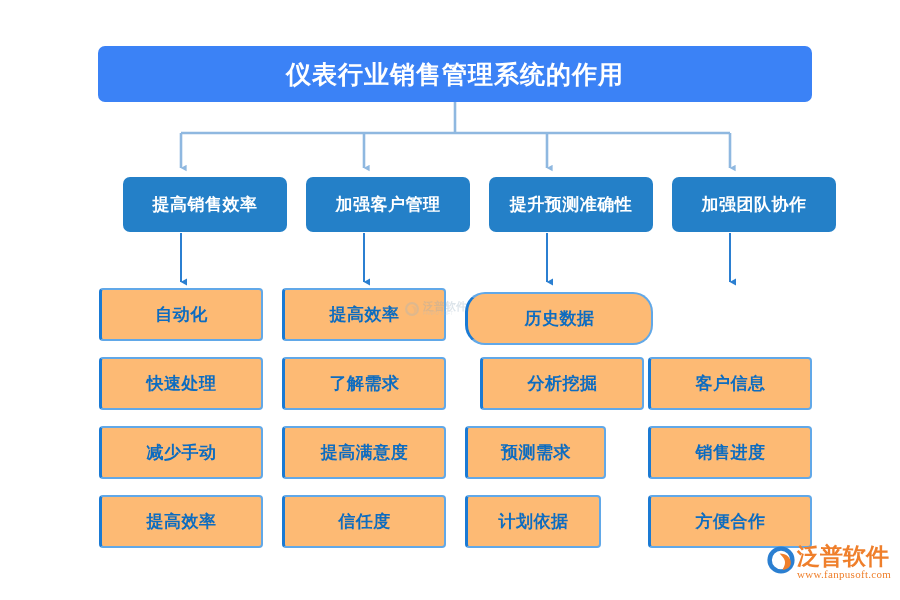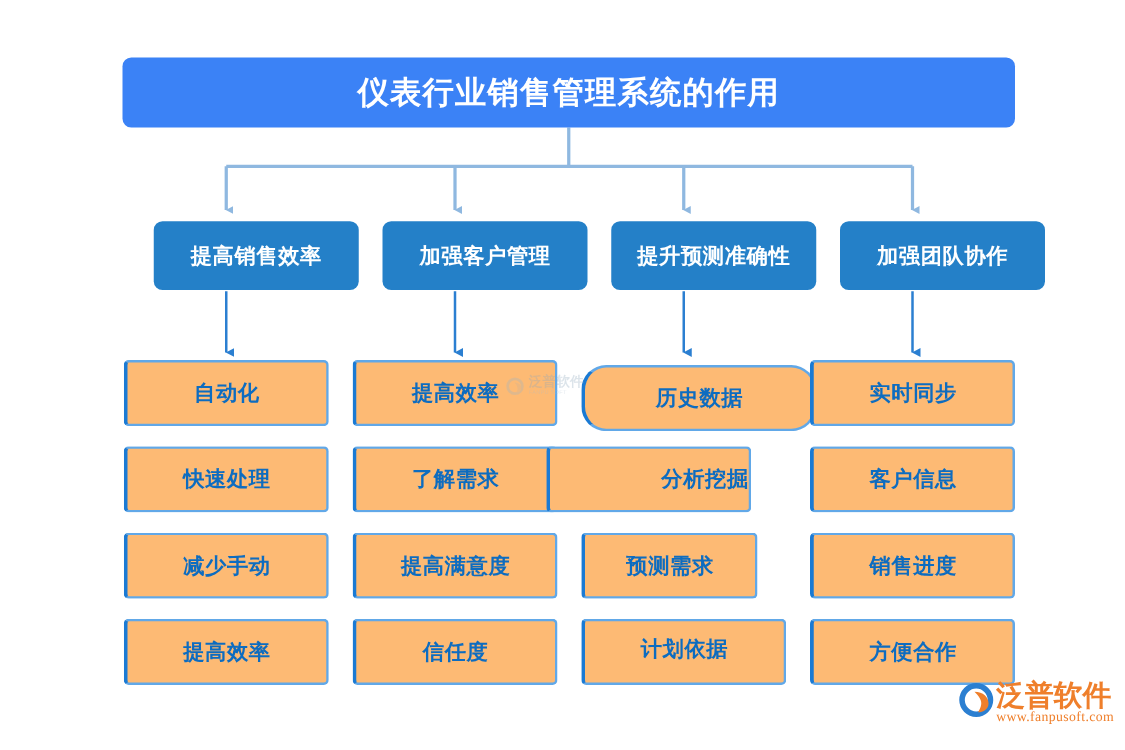--- a/index.html
+++ b/index.html
@@ -244,33 +244,30 @@
   <div class="leaf-box" style="left:282px;top:426px;width:164px;">
     <span class="leaf-text">提高满意度</span>
   </div>
   <div class="leaf-box" style="left:282px;top:495px;width:164px;">
     <span class="leaf-text">信任度</span>
   </div>
 
   <div class="leaf-box" style="left:465px;top:292px;width:188px;border-radius:20px;">
     <span class="leaf-text">历史数据</span>
   </div>
-  <div class="leaf-box" style="left:437px;top:357px;width:164px;justify-content:flex-end;">
+  <div class="leaf-box" style="left:480px;top:357px;width:164px;">
     <span class="leaf-text">分析挖掘</span>
   </div>
   <div class="leaf-box" style="left:465px;top:426px;width:141px;">
     <span class="leaf-text">预测需求</span>
   </div>
-  <div class="leaf-box" style="left:465px;top:495px;width:164px;font-family:Liberation Mono, monospace;">
+  <div class="leaf-box" style="left:465px;top:495px;width:136px;">
     <span class="leaf-text">计划依据</span>
   </div>
 
-  <div class="leaf-box" style="left:648px;top:288px;width:164px;">
-    <span class="leaf-text">实时同步</span>
-  </div>
   <div class="leaf-box" style="left:648px;top:357px;width:164px;">
     <span class="leaf-text">客户信息</span>
   </div>
   <div class="leaf-box" style="left:648px;top:426px;width:164px;">
     <span class="leaf-text">销售进度</span>
   </div>
   <div class="leaf-box" style="left:648px;top:495px;width:164px;">
     <span class="leaf-text">方便合作</span>
   </div>
 

